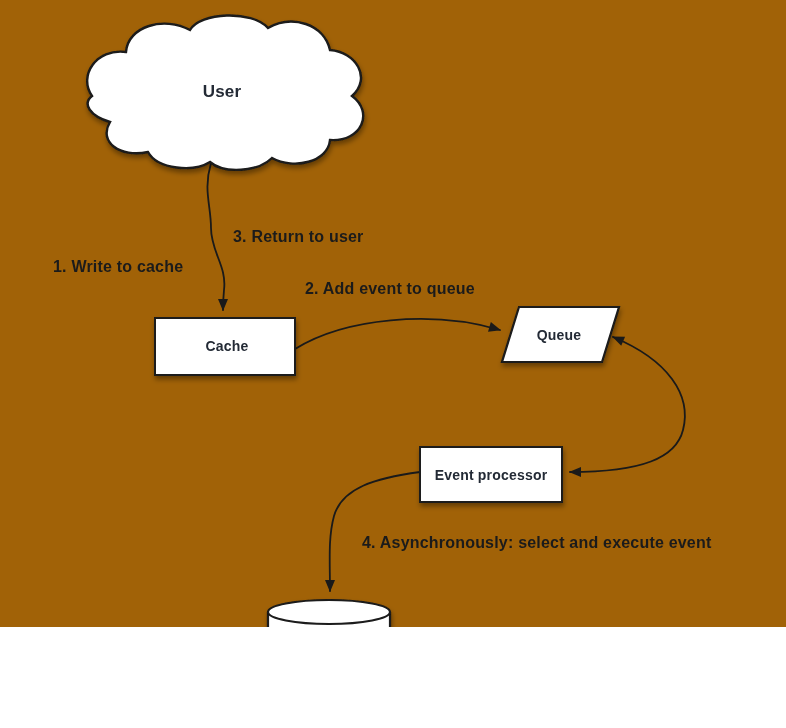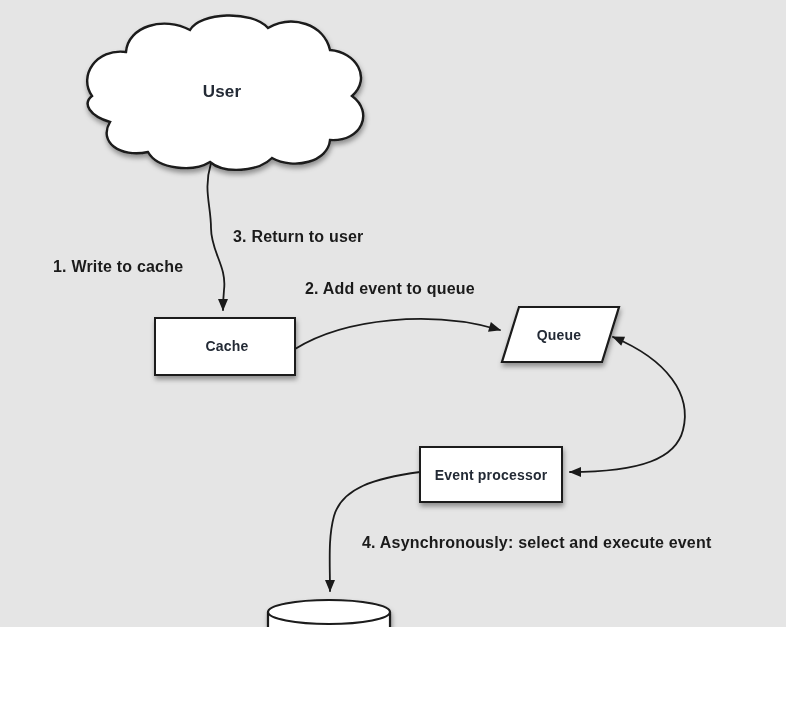--- a/index.html
+++ b/index.html
@@ -4,21 +4,21 @@
 <style>
   html, body {
     margin: 0;
     padding: 0;
     background: #ffffff;
   }
   .stage {
     position: relative;
     width: 786px;
     height: 627px;
-    background: #e5e5e5;
+    background: #a16207;
     overflow: hidden;
     font-family: "Liberation Sans", "DejaVu Sans", sans-serif;
     text-decoration: underline;
   }
   svg { display: block; }
   .shape {
     fill: #ffffff;
     stroke: #1a1a1a;
   }
   .edge {

